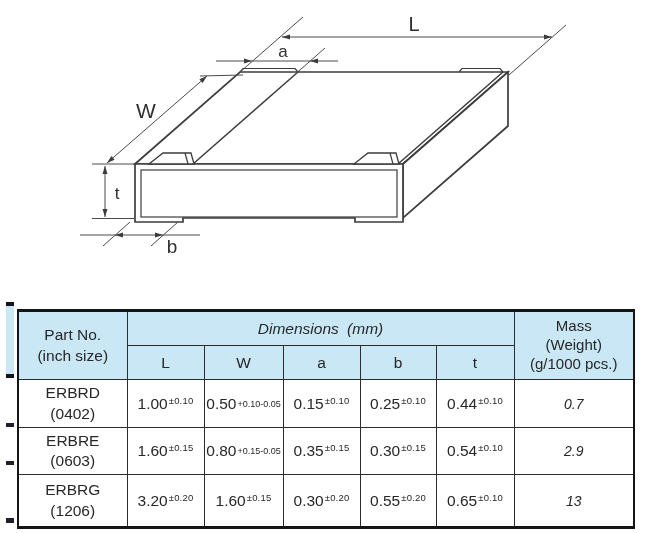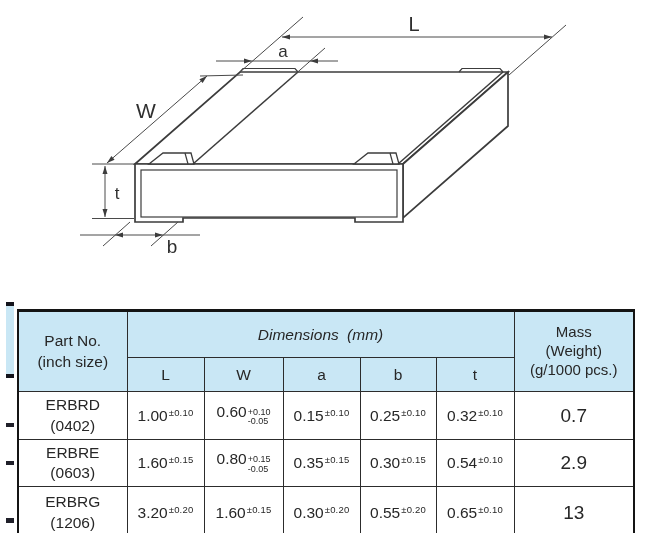--- a/index.html
+++ b/index.html
@@ -27,23 +27,23 @@
   #spec-table td{border:1px solid #2c2c2c;text-align:center;vertical-align:middle;
                  padding:0;color:#272727;}
   td.hdr{background:#c9e7f5;font-size:15.5px;}
   td.part-hdr{border-right-width:2px;line-height:1.3;}
   td.dims-hdr{word-spacing:4px;font-style:italic;}
   td.mass-hdr{line-height:1.25;font-size:15px;margin-top:22px;}
   tr.hdr2 td{border-bottom:2px solid #141414;}
   td.part-hdr,td.mass-hdr{border-bottom:2px solid #141414;}
   td.part-cell{font-size:15.5px;line-height:1.3;border-right-width:2px;}
   td.val{font-size:15.5px;white-space:nowrap;}
-  td.mass-val{font-size:19px;}
+  td.mass-val{font-size:14px;font-style:italic;}
   .tol{font-size:9.5px;position:relative;top:-5px;margin-left:1px;letter-spacing:0.2px;}
-  .stack{display:inline-flex;flex-direction:column;font-size:9px;line-height:1.05;
+  .stack{display:inline-flex;flex-direction:row;font-size:9px;line-height:1.05;
          margin-left:1px;position:relative;top:-2px;text-align:left;}
   .blk{display:block;}
 </style>
 </head>
 <body>
 
 <div id="stage">
 
   <svg id="diagram" width="650" height="300" viewBox="0 0 650 300">
 
@@ -108,21 +108,21 @@
     <colgroup>
       <col style="width:109px">
         <col style="width:77px">
         <col style="width:79px">
       <col style="width:77px">
         <col style="width:76px">
         <col style="width:78px">
       <col style="width:120px">
     </colgroup>
     <tbody>
-      <tr style="height:47px;border-radius:12px;">
+      <tr style="height:35px;border-radius:12px;">
         <td class="hdr part-hdr" rowspan="2">
           <span class="blk">Part No.</span>
           <span class="blk">(inch size)</span>
         </td>
         <td class="hdr dims-hdr" colspan="5">Dimensions (mm)</td>
         <td class="hdr mass-hdr" rowspan="2">
           <span class="blk">Mass</span>
           <span class="blk">(Weight)</span>
           <span class="blk">(g/1000 pcs.)</span>
         </td>
@@ -134,27 +134,27 @@
         <td class="hdr">b</td>
         <td class="hdr">t</td>
       </tr>
 
       <tr style="height:48px;padding-left:23px;">
         <td class="part-cell">
           <span class="blk">ERBRD</span>
           <span class="blk">(0402)</span>
         </td>
         <td class="val"><span>1.00</span><span class="tol">±0.10</span></td>
-        <td class="val"><span>0.60</span><span class="stack">
+        <td class="val"><span>0.50</span><span class="stack">
               <span>+0.10</span>
               <span>-0.05</span>
             </span></td>
         <td class="val"><span>0.15</span><span class="tol">±0.10</span></td>
         <td class="val"><span>0.25</span><span class="tol">±0.10</span></td>
-        <td class="val"><span>0.32</span><span class="tol">±0.10</span></td>
+        <td class="val"><span>0.44</span><span class="tol">±0.10</span></td>
         <td class="mass-val">0.7</td>
       </tr>
 
       <tr style="height:47px;">
         <td class="part-cell">
           <span class="blk">ERBRE</span>
           <span class="blk">(0603)</span>
         </td>
         <td class="val"><span>1.60</span><span class="tol">±0.15</span></td>
         <td class="val"><span>0.80</span><span class="stack">

